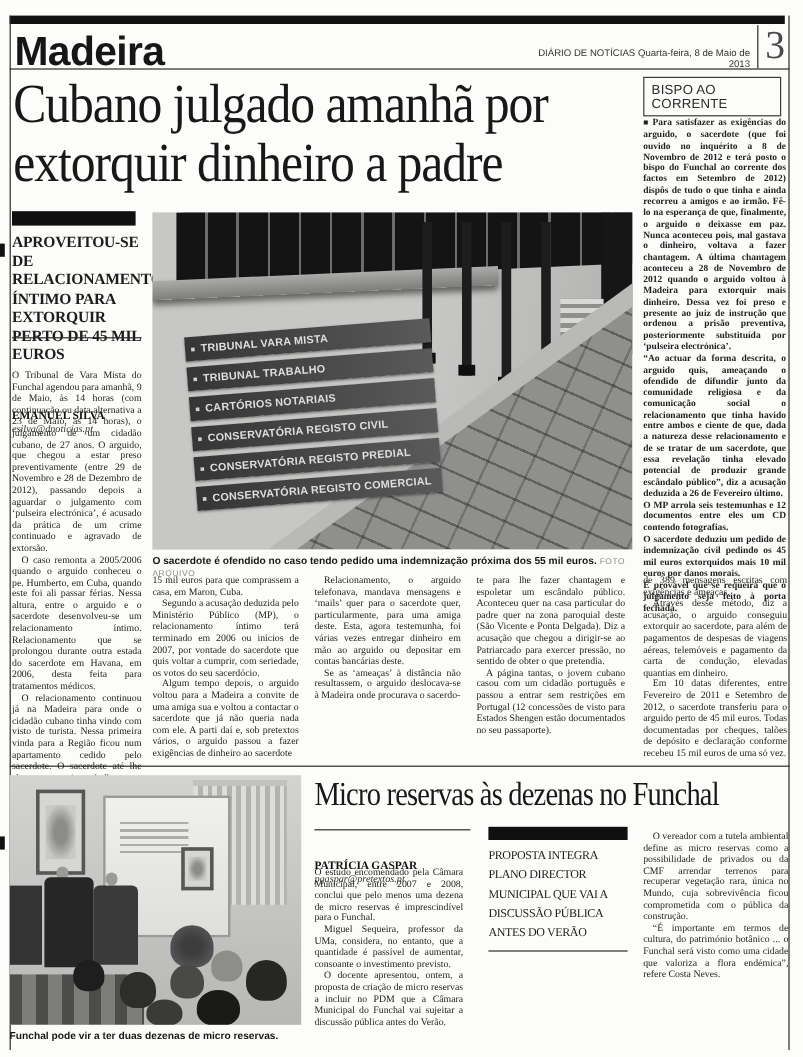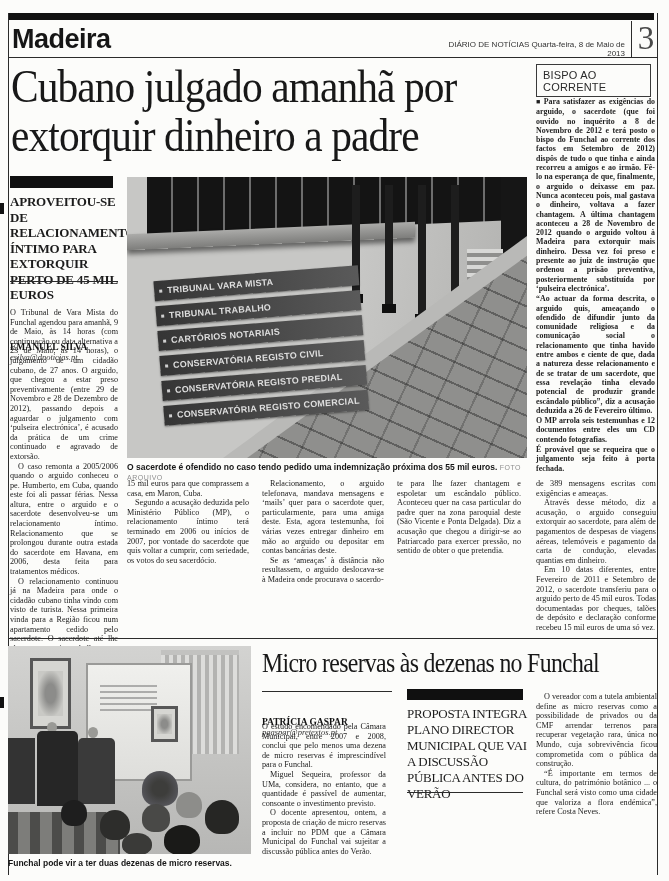--- a/index.html
+++ b/index.html
@@ -7,21 +7,21 @@
   #page { position:relative; width:669px; height:881px; background:#fcfcfa;
           font-family:"Liberation Serif", serif; color:#232323; overflow:hidden; }
   .abs { position:absolute; }
   .hrule { position:absolute; background:#2b2b2b; height:1px; }
   .vrule { position:absolute; background:#2b2b2b; width:1px; }
   .regmark { position:absolute; left:0; width:4px; height:11px; background:#111; }
 
   
   .topbar { position:absolute; left:8px; top:13px; width:646px; height:7px; background:#111; }
   .section-title { position:absolute; left:12px; top:24px; font-family:"Liberation Sans",sans-serif;
-                   font-weight:bold; font-size:27px; letter-spacing:-0.5px; color:#161616; }
+                   font-weight:bold; font-size:34px; letter-spacing:-0.5px; color:#161616; }
   .edition { position:absolute; left:440px; top:40px; width:185px; text-align:right;
              font-family:"Liberation Sans",sans-serif; font-size:8px; color:#333; }
   .pagenum { position:absolute; left:636px; top:20px; width:20px; text-align:center;
              font-size:33px; color:#4a4a4a; }
 
   
   .headline { position:absolute; left:11px; top:62px; width:585px; font-weight:normal;
               font-size:46px; line-height:49px; letter-spacing:-1px; color:#181818;
               transform:scaleX(0.9); transform-origin:left top; }
   .kickbar { position:absolute; left:10px; top:176px; width:103px; height:12px; background:#101010; }
@@ -91,21 +91,21 @@
   .mp-chairs { position:absolute; left:0; bottom:0; width:46%; height:20%;
                background:repeating-linear-gradient(90deg,#4c4c4a 0 10px,#7d7d7a 10px 22px); }
   .mp-furn { position:absolute; left:0; top:44%; width:11%; height:32%; background:#333; }
   .ahead { position:absolute; border-radius:50% 50% 42% 42%; }
 
   
   .headline2 { position:absolute; left:262px; top:647px; width:460px; font-weight:normal;
                font-size:28px; letter-spacing:-0.8px; color:#181818;
                transform:scaleX(0.85); transform-origin:left top; }
   .highlight-bar { position:absolute; left:407px; top:689px; width:116px; height:11px; background:#101010; }
-  .highlight { position:absolute; left:407px; top:706px; width:120px; font-size:13px;
+  .highlight { position:absolute; left:407px; top:706px; width:120px; font-size:10px;
                line-height:16px; letter-spacing:-0.3px; color:#1c1c1c; }
 </style>
 </head>
 <body>
 
 <div id="page">
 
   <div class="regmark" style="top:203px;"></div>
   <div class="regmark" style="top:697px;"></div>
   <div class="topbar"></div>
@@ -164,39 +164,42 @@
     </div>
   </div>
   <div class="caption" style="left:127px; top:462px; width:400px;">
     <span>O sacerdote é ofendido no caso tendo pedido uma indemnização próxima dos 55 mil euros.</span>
     <span class="credit">FOTO ARQUIVO</span>
   </div>
 
   <div class="bodytext abs" style="left:127px; top:479px; width:122px; height:158px;">
     <p>15 mil euros para que comprassem a casa, em Maron, Cuba.</p>
     <p class="ind">Segundo a acusação deduzida pelo Ministério Público (MP), o relacionamento íntimo terá terminado em 2006 ou inícios de 2007, por vontade do sacerdote que quis voltar a cumprir, com seriedade, os votos do seu sacerdócio.</p>
+    <p class="ind">Algum tempo depois, o arguido voltou para a Madeira a convite de uma amiga sua e voltou a contactar o sacerdote que já não queria nada com ele. A parti daí e, sob pretextos vários, o arguido passou a fazer exigências de dinheiro ao sacerdote</p>
   </div>
   <div class="bodytext abs" style="left:262px; top:479px; width:122px; height:158px;">
     <p class="ind">Relacionamento, o arguido telefonava, mandava mensagens e ‘mails’ quer para o sacerdote quer, particularmente, para uma amiga deste. Esta, agora testemunha, foi várias vezes entregar dinheiro em mão ao arguido ou depositar em contas bancárias deste.</p>
     <p class="ind">Se as ‘ameaças’ à distância não resultassem, o arguido deslocava-se à Madeira onde procurava o sacerdo-</p>
   </div>
   <div class="bodytext abs" style="left:397px; top:479px; width:124px; height:158px;">
     <p>te para lhe fazer chantagem e espoletar um escândalo público. Aconteceu quer na casa particular do padre quer na zona paroquial deste (São Vicente e Ponta Delgada). Diz a acusação que chegou a dirigir-se ao Patriarcado para exercer pressão, no sentido de obter o que pretendia.</p>
+    <p class="ind">A página tantas, o jovem cubano casou com um cidadão português e passou a entrar sem restrições em Portugal (12 concessões de visto para Estados Shengen estão documentados no seu passaporte).</p>
   </div>
   <div class="bodytext abs" style="left:536px; top:479px; width:120px; height:158px;">
     <p>de 389 mensagens escritas com exigências e ameaças.</p>
     <p class="ind">Através desse método, diz a acusação, o arguido conseguiu extorquir ao sacerdote, para além de pagamentos de despesas de viagens aéreas, telemóveis e pagamento da carta de condução, elevadas quantias em dinheiro.</p>
     <p class="ind">Em 10 datas diferentes, entre Fevereiro de 2011 e Setembro de 2012, o sacerdote transferiu para o arguido perto de 45 mil euros. Todas documentadas por cheques, talões de depósito e declaração conforme recebeu 15 mil euros de uma só vez.</p>
   </div>
 
   <div class="kickerbox">BISPO AO CORRENTE</div>
   <div class="sidebar-text">
     <p><span class="bullet">■</span><span>Para satisfazer as exigências do arguido, o sacerdote (que foi ouvido no inquérito a 8 de Novembro de 2012 e terá posto o bispo do Funchal ao corrente dos factos em Setembro de 2012) dispôs de tudo o que tinha e ainda recorreu a amigos e ao irmão. Fê-lo na esperança de que, finalmente, o arguido o deixasse em paz. Nunca aconteceu pois, mal gastava o dinheiro, voltava a fazer chantagem. A última chantagem aconteceu a 28 de Novembro de 2012 quando o arguido voltou à Madeira para extorquir mais dinheiro. Dessa vez foi preso e presente ao juiz de instrução que ordenou a prisão preventiva, posteriormente substituída por ‘pulseira electrónica’.</span></p>
     <p>“Ao actuar da forma descrita, o arguido quis, ameaçando o ofendido de difundir junto da comunidade religiosa e da comunicação social o relacionamento que tinha havido entre ambos e ciente de que, dada a natureza desse relacionamento e de se tratar de um sacerdote, que essa revelação tinha elevado potencial de produzir grande escândalo público”, diz a acusação deduzida a 26 de Fevereiro último.</p>
     <p>O MP arrola seis testemunhas e 12 documentos entre eles um CD contendo fotografias.</p>
+    <p>O sacerdote deduziu um pedido de indemnização civil pedindo os 45 mil euros extorquidos mais 10 mil euros por danos morais.</p>
     <p>É provável que se requeira que o julgamento seja feito à porta fechada.</p>
   </div>
 
   <div class="hrule" style="left:8px; top:638px; width:650px;"></div>
 
   <div class="photo2">
     <div class="mp-window" style="left:63%; top:2%; width:32%; height:50%;"></div>
     <div class="mp-frame" style="left:9%; top:6%; width:17%; height:34%;">
         <div class="fig"></div>
       </div>

